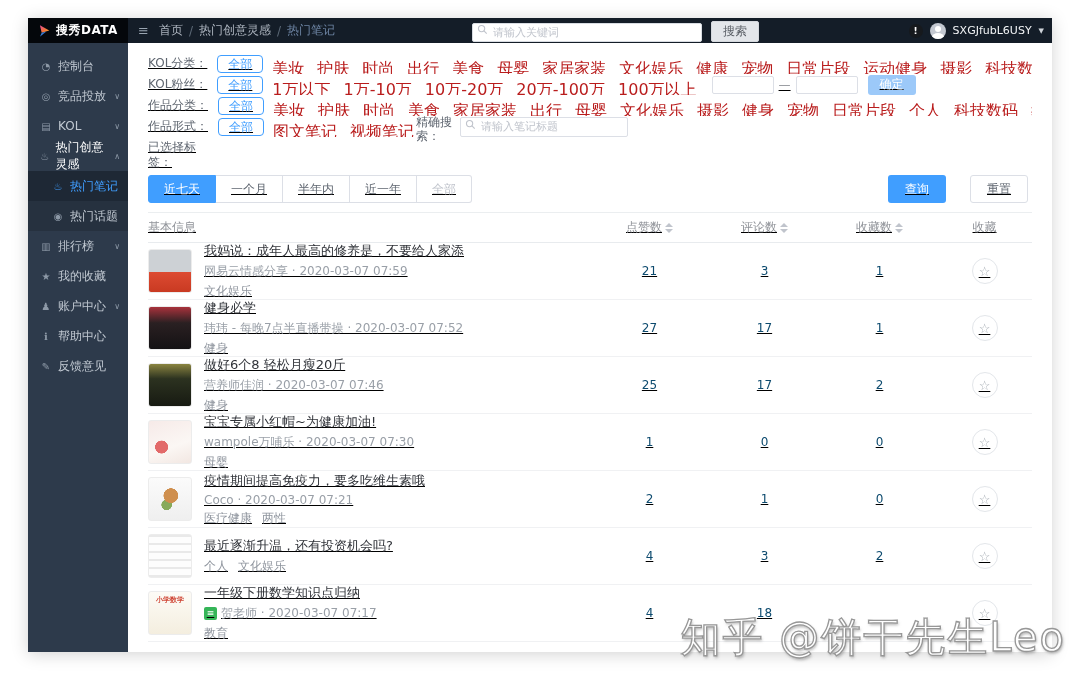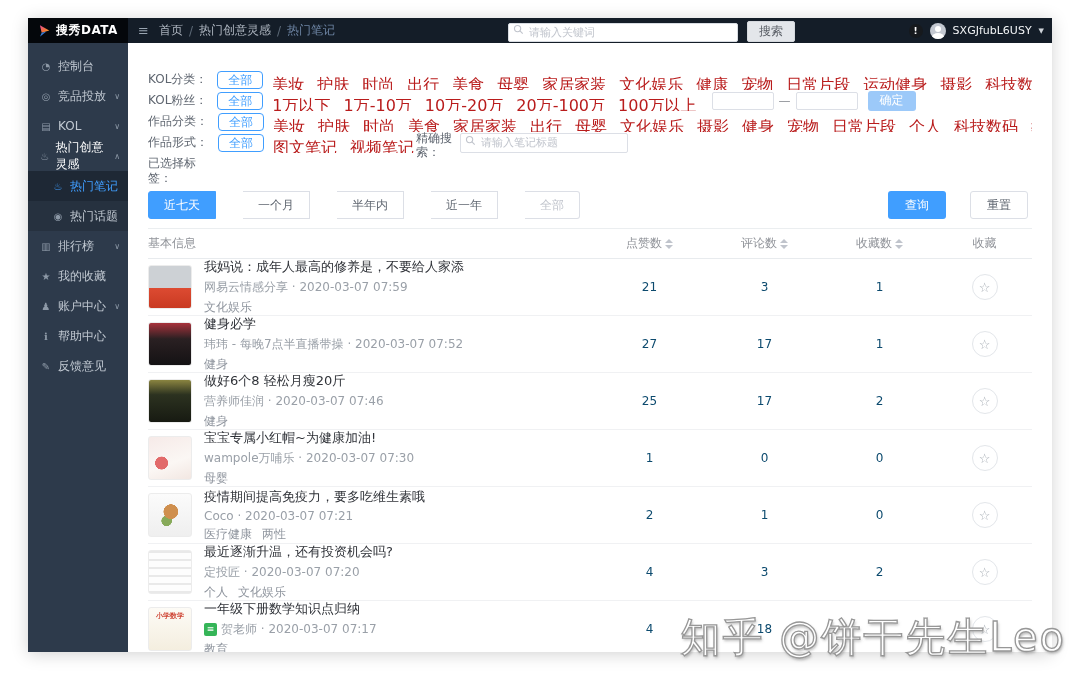--- a/index.html
+++ b/index.html
@@ -10,21 +10,21 @@
 
   
   .hdr { position:absolute; top:0; left:0; right:0; height:25px; background:#141d28; display:flex; align-items:center; }
   .logo { width:100px; height:25px; background:#04070b; display:flex; align-items:center; gap:5px; padding-left:9px; flex:none; }
   .logo-txt { color:#fff; font-size:12px; font-weight:bold; letter-spacing:.5px; }
   .crumbs { display:flex; align-items:center; gap:6px; padding-left:10px; font-size:12px; color:#8a95a3; }
   .burger { color:#9aa5b1; font-size:13px; margin-right:4px; cursor:pointer; }
   .crumb { color:#aeb6c0; cursor:pointer; }
   .crumb.last { color:#6d84a3; }
   .c-sep { color:#5d6977; }
-  .hdr-search { position:absolute; left:480px; top:3px; display:flex; align-items:flex-start; }
+  .hdr-search { position:absolute; left:444px; top:3px; display:flex; align-items:flex-start; }
   .hs-box { position:relative; }
   .hs-box input { width:230px; height:19px; border:1px solid #d8dce2; border-radius:2px; background:#fff;
                   font-size:11px; padding:0 6px 0 20px; color:#333; outline:none; }
   .hs-box input::placeholder { color:#c0c4cc; }
   .mag { position:absolute; left:5px; top:3px; }
   .hs-btn { margin-left:9px; width:48px; height:21px; background:#e3e6ea; border:1px solid #d4d8dd; border-radius:2px;
             font-size:12px; color:#5a5f66; cursor:pointer; }
   .hdr-right { position:absolute; right:8px; top:0; height:25px; display:flex; align-items:center; gap:7px; }
   .noti { width:14px; height:14px; border-radius:50%; background:#16191d; color:#fff; font-size:9px; font-weight:bold;
           display:flex; align-items:center; justify-content:center; cursor:pointer; }
@@ -38,21 +38,21 @@
   .side { position:absolute; top:25px; left:0; bottom:0; width:100px; background:#2d3a4b; padding-top:8px; }
   .side-item { height:30px; display:flex; align-items:center; padding-left:11px; font-size:12px; color:#c0c8d1; cursor:pointer; }
   .side-item .s-icon { width:14px; font-size:10px; color:#8d99a7; margin-right:5px; text-align:center; }
   .side-item .s-chev { margin-left:auto; margin-right:8px; font-size:8px; color:#8d99a7; }
   .side-item.expanded { color:#ffffff; }
   .side-item.sub { background:#26313f; padding-left:23px; }
   .side-item.active { background:#1e2835; color:#409eff; }
   .side-item.active .s-icon { color:#409eff; }
 
   
-  .main { position:absolute; left:100px; top:25px; right:0; bottom:0; background:#fff; padding:16px 20px; overflow:hidden; }
+  .main { position:absolute; left:100px; top:25px; right:0; bottom:0; background:#fff; padding:0 20px; overflow:hidden;text-decoration:underline; }
   .filters { position:relative; padding-top:10px; }
   .f-row { height:21px; display:flex; align-items:center; white-space:nowrap; overflow:hidden; }
   .f-label { font-size:12px; color:#5f6670; margin-right:10px; flex:none; }
   .chip { border:1px solid var(--accent); color:var(--accent); font-size:12px; border-radius:4px;
           padding:0 10px; height:18px; line-height:16px; margin-right:9px; cursor:pointer; background:#fff; }
   .opt { font-size:16px; color:#b91c1c; margin-right:13px; cursor:pointer;margin-top:12px; }
   .more { font-size:12px; color:var(--accent); cursor:pointer; }
   .more-chev { font-size:9px; margin-left:2px; }
   .range-in { width:62px; height:18px; border:1px solid #dcdfe6; border-radius:2px; margin:0 2px; outline:none; font-size:11px; padding:0 4px; }
   .dash { color:#909399; font-size:12px; margin:0 3px; }
@@ -61,21 +61,21 @@
   .precise { position:absolute; left:268px; top:72px; display:flex; }
   .p-label { width:40px; font-size:12px; line-height:14px; color:#5f6670; margin-right:4px; }
   .p-box { position:relative; }
   .p-box input { width:168px; height:20px; border:1px solid #dcdfe6; border-radius:2px; font-size:11px;
                  padding:0 6px 0 20px; outline:none; color:#333; }
   .p-box input::placeholder { color:#c0c4cc; }
   .sel-tags { display:flex; margin-top:3px; min-height:32px; }
   .st-label { width:62px; font-size:12px; line-height:15px; color:#5f6670; }
 
   .time-row { display:flex; align-items:center; margin-top:2px; height:30px; }
-  .tg { display:flex;gap:27px; }
+  .tg { display:flex; }
   .tg-btn { height:28px; padding:0 15px; font-size:12px; background:#fff; border:1px solid #dcdfe6; border-left-width:0;
             color:#5f6670; cursor:pointer; }
   .tg-btn:first-child { border-left-width:1px; border-radius:3px 0 0 3px; }
   .tg-btn:last-child { border-radius:0 3px 3px 0; }
   .tg-btn.active { background:var(--accent); border-color:var(--accent); color:#fff; }
   .tg-btn.disabled { color:#c0c4cc; }
   .query-btn { margin-left:auto; width:58px; height:28px; background:var(--accent); color:#fff; border:none;
                border-radius:3px; font-size:12px; cursor:pointer; }
   .reset-btn { margin-left:24px; margin-right:4px; width:58px; height:28px; background:#fff; color:#5f6670;
                border:1px solid #dcdfe6; border-radius:3px; font-size:12px; cursor:pointer; }
@@ -427,23 +427,20 @@
               <button class="star-btn">
                 <span>☆</span>
               </button>
             </div>
           </div>
           <div class="t-row">
             <div class="r-wrap">
               <div class="thumb" style="background:repeating-linear-gradient(180deg,#e9e9e9 0 2px,#fdfdfd 2px 8px)"></div>
               <div style="flex:1;min-width:0">
                 <div class="r-title">最近逐渐升温，还有投资机会吗?</div>
-                <div class="r-meta">
-                  <span>定投匠 · 2020-03-07 07:20</span>
-                </div>
                 <div class="r-tags"><span>个人</span><span>文化娱乐</span></div>
               </div>
             </div>
             <div class="col num">4</div>
             <div class="col num">3</div>
             <div class="col num">2</div>
             <div class="col col-star">
               <button class="star-btn">
                 <span>☆</span>
               </button>

